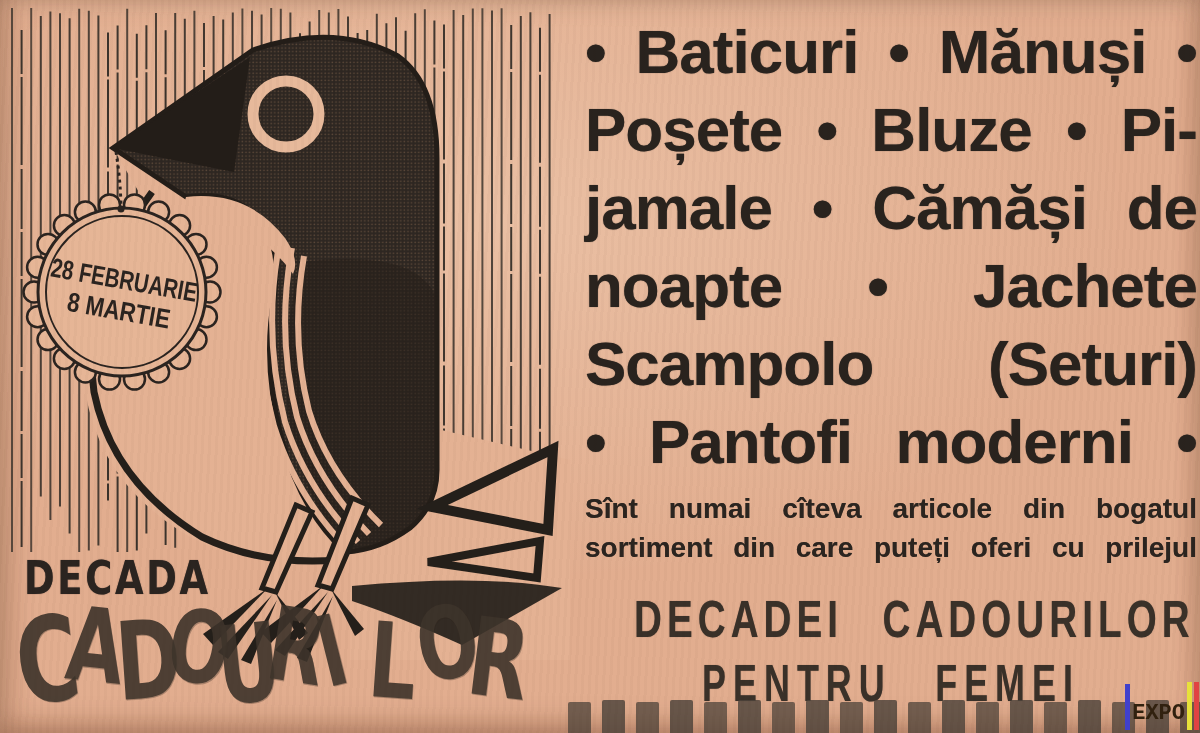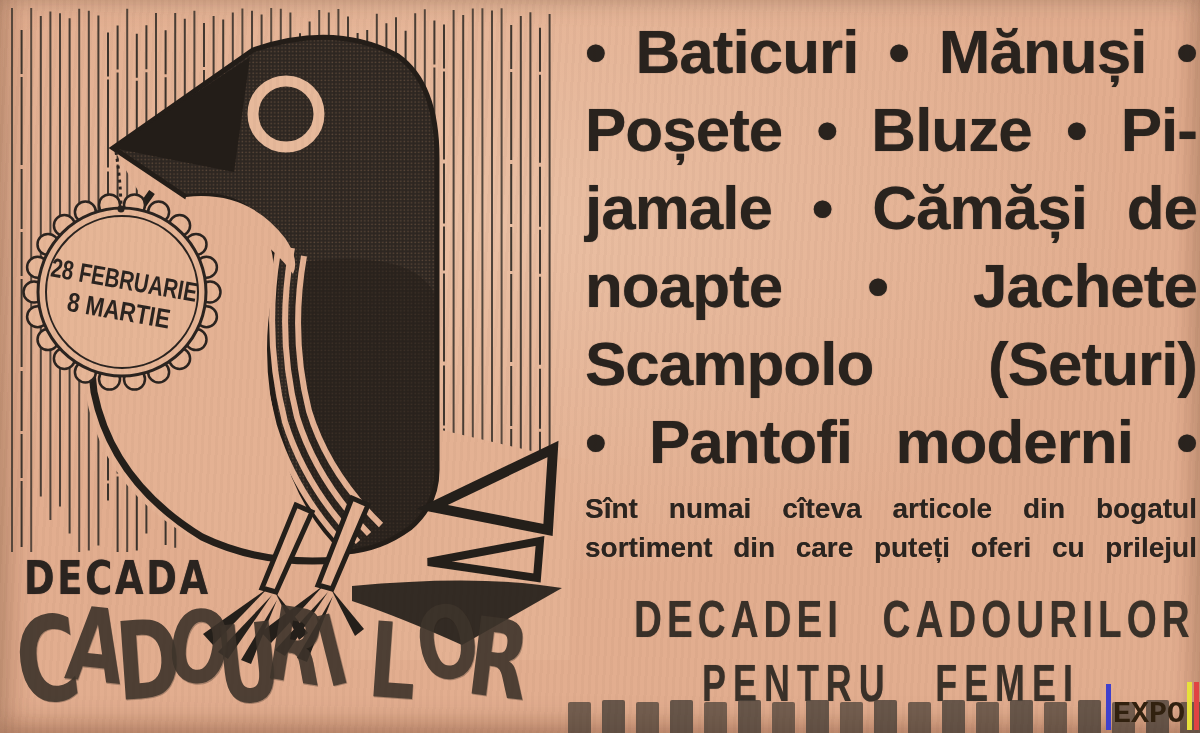--- a/index.html
+++ b/index.html
@@ -49,21 +49,21 @@
   .sq{width:23px;height:38px;background:#4d433a;border-radius:2px;opacity:.82;}
   .sq:nth-child(odd){transform:translateY(2px);opacity:.75;}
 
   
   .watermark{position:absolute;right:1px;bottom:3px;display:flex;align-items:flex-end;gap:2px;z-index:6;}
   .bar{width:5px;display:inline-block;}
   .bar-blue{height:46px;}
   .bar-yellow{height:48px;}
   .bar-red{height:48px;}
   .wm-text{font-family:"Liberation Mono","DejaVu Sans Mono",monospace;font-weight:bold;
-    font-size:30px;line-height:32px;color:#31210f;letter-spacing:0;}
+    font-size:22px;line-height:32px;color:#31210f;letter-spacing:0;}
 </style>
 </head>
 <body>
 
 <div class="poster">
 
   <svg class="bird" width="580" height="733" viewBox="0 0 580 733">
     <defs>
       <pattern id="ht" width="3.6" height="3.6" patternUnits="userSpaceOnUse">
         <rect width="3.6" height="3.6" fill="#2e2722"></rect>

